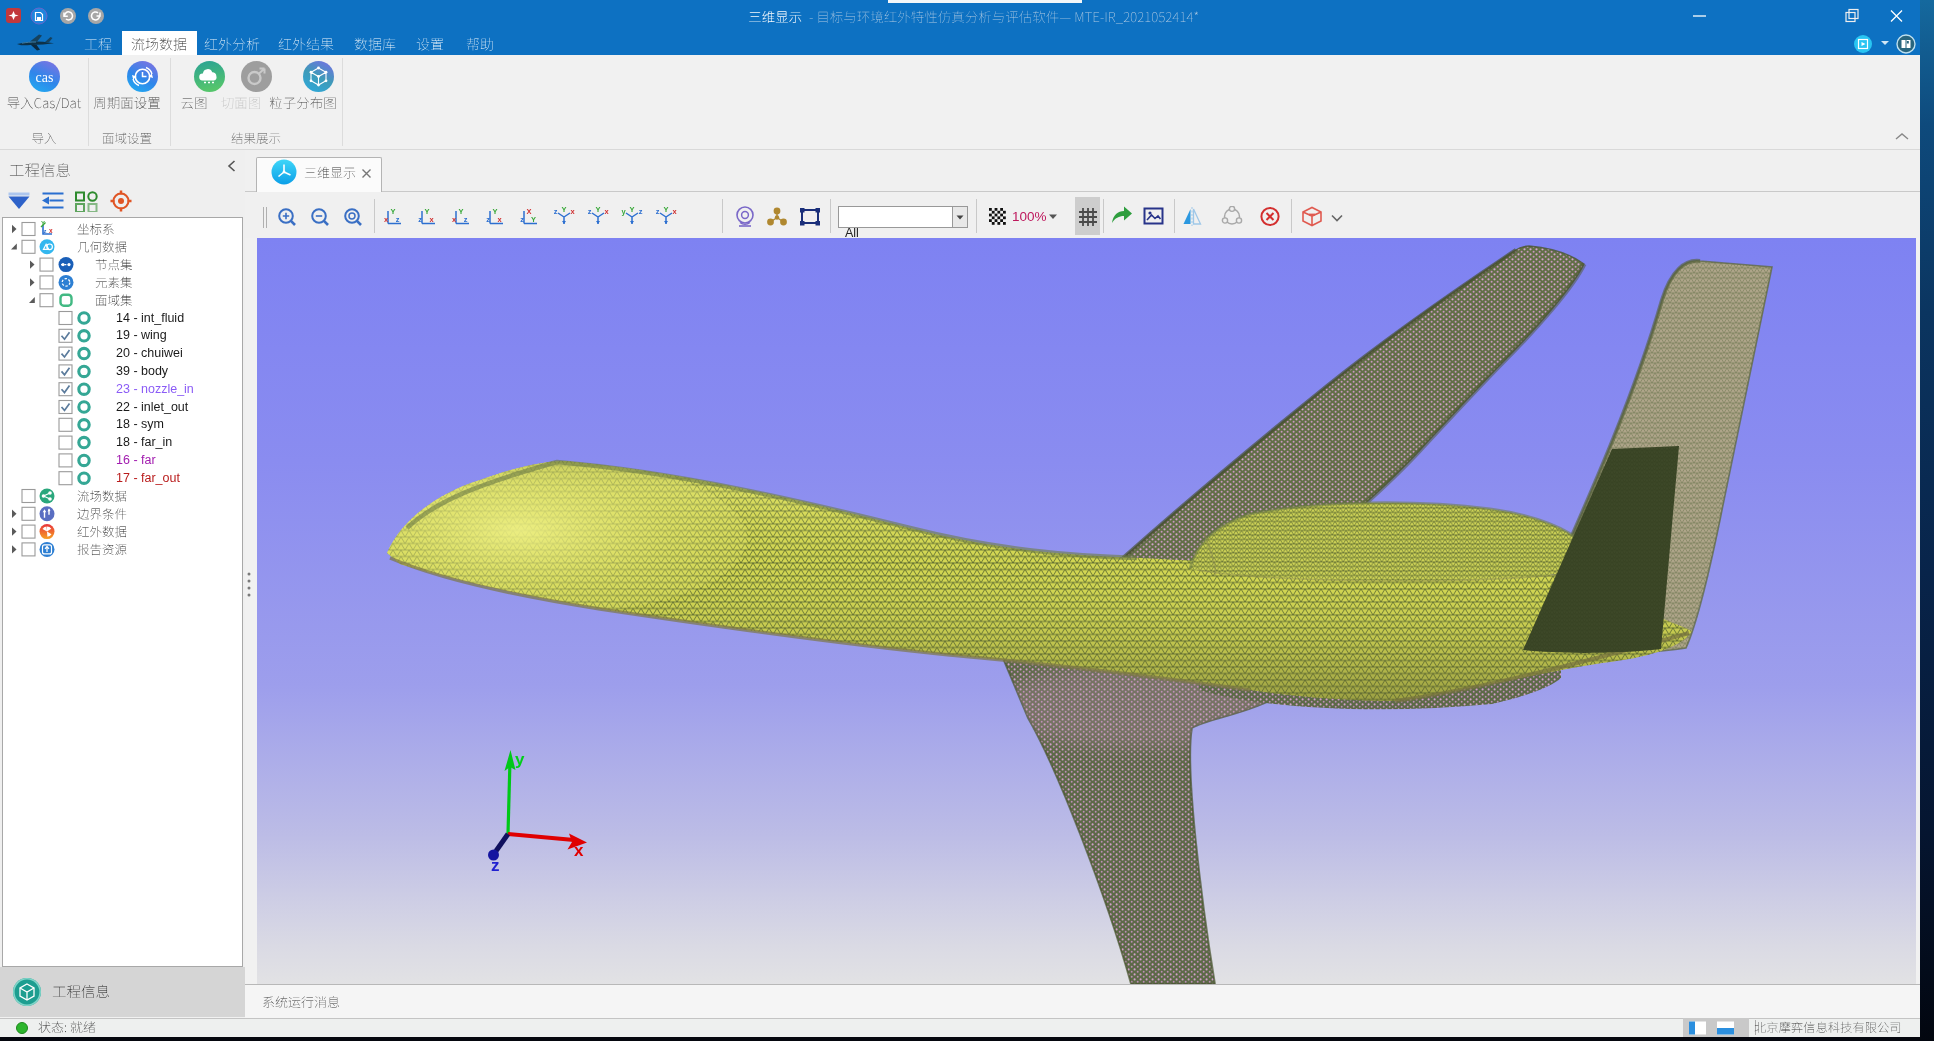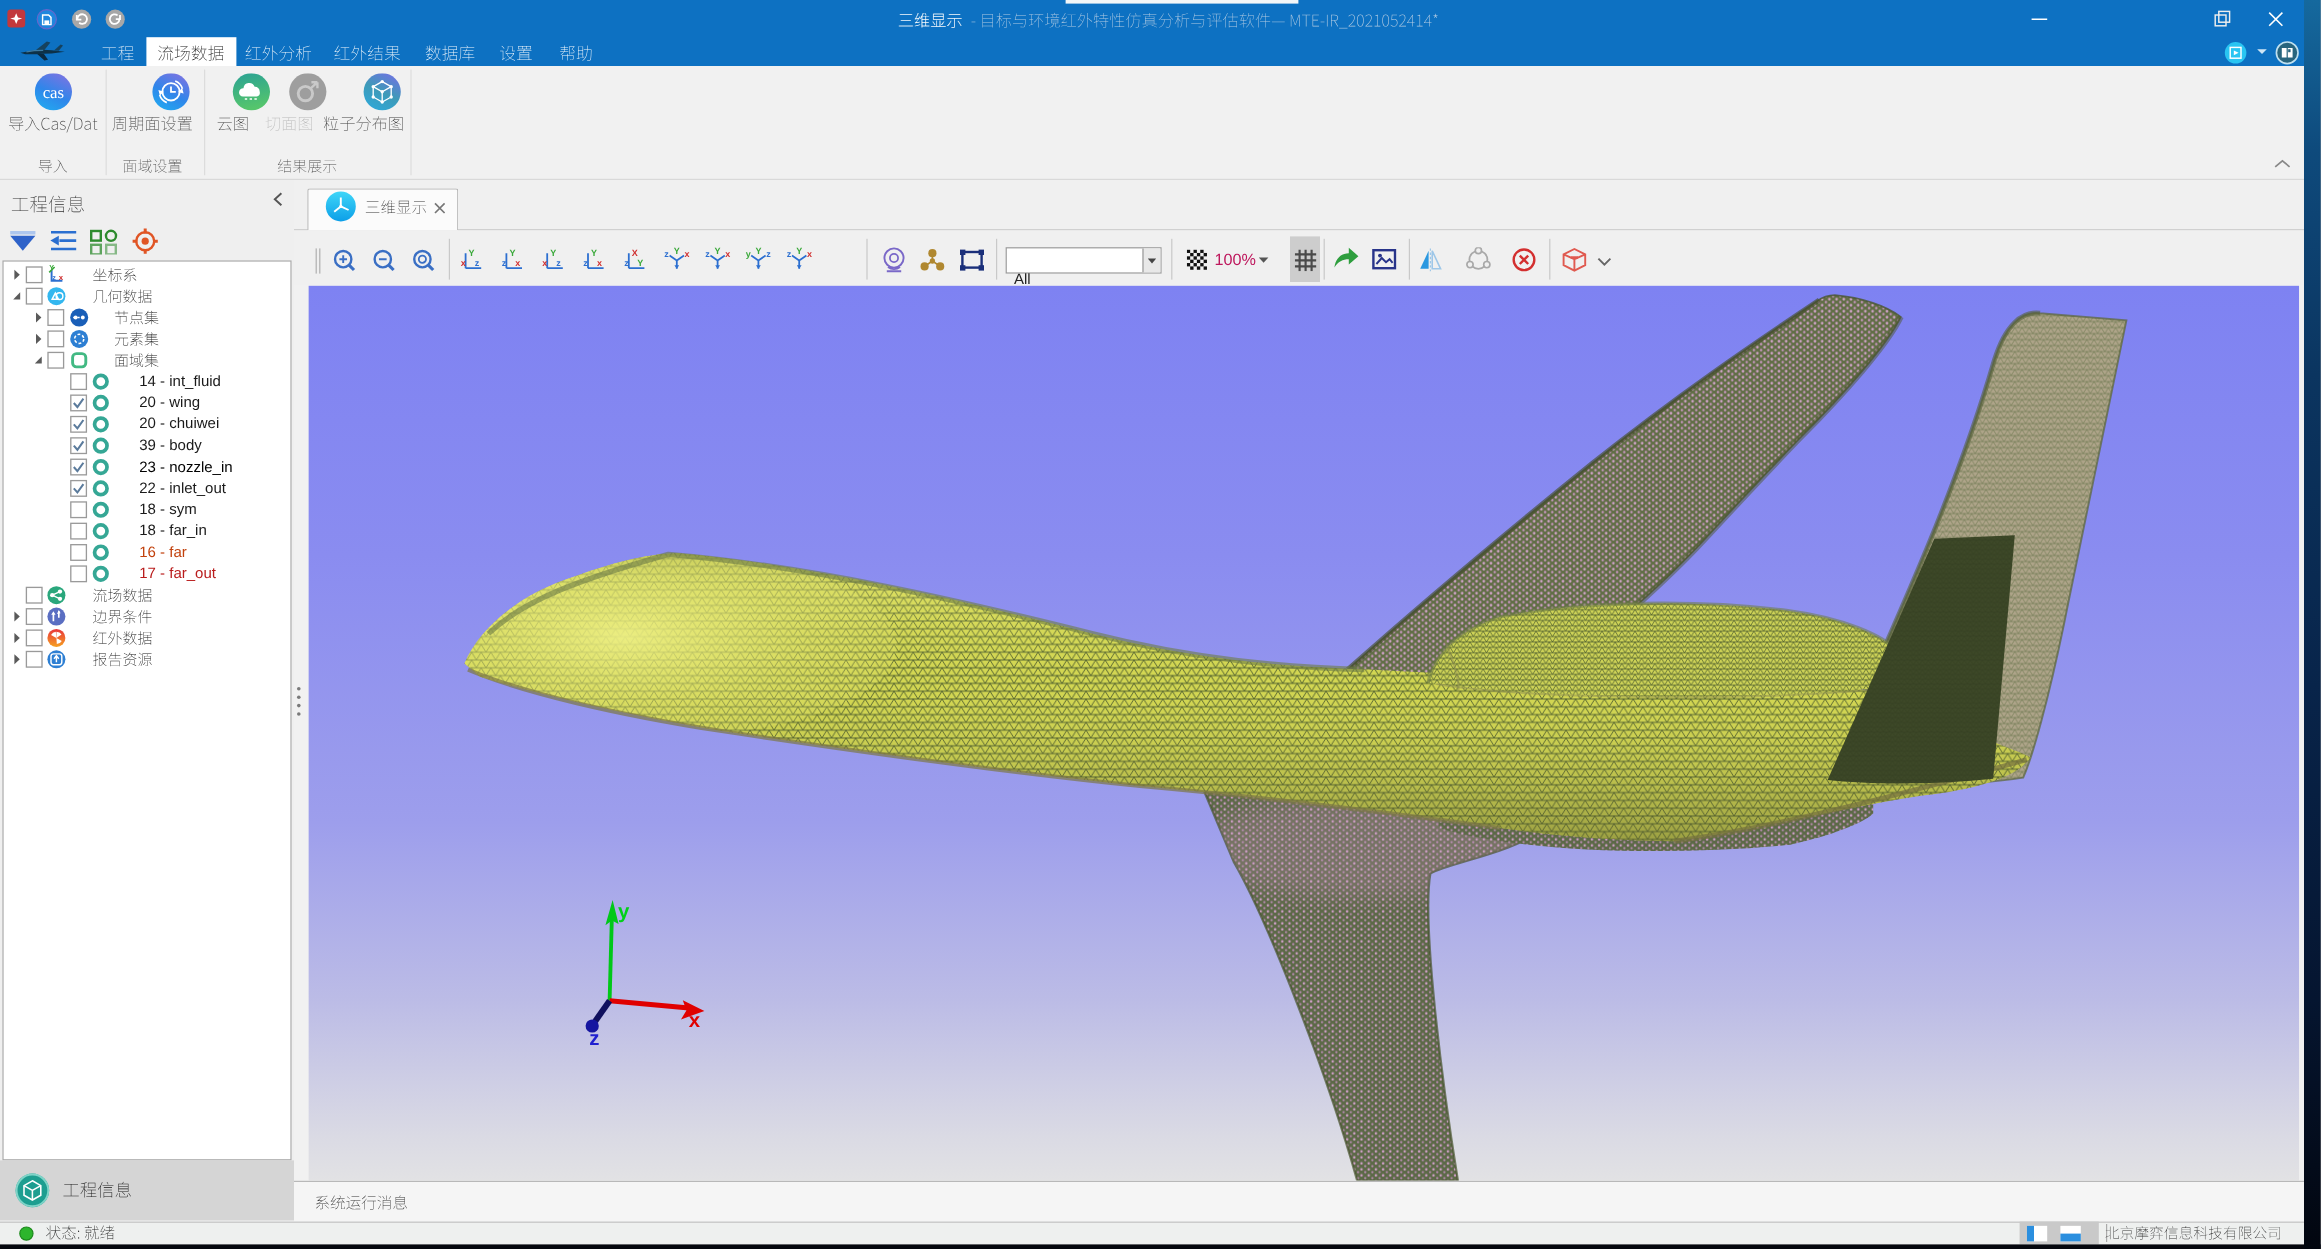--- a/index.html
+++ b/index.html
@@ -209,28 +209,28 @@
 <path d="M45 314.60000000000014 L49.5 312.10000000000014 A5 5 0 0 0 45.5 309.40000000000015 Z" transform="rotate(115 45 314.60000000000014)"></path>
 <path d="M45 314.60000000000014 L49.5 312.10000000000014 A5 5 0 0 0 45.5 309.40000000000015 Z" transform="rotate(-5 45 314.60000000000014)"></path>
       </g>
       <path d="M10 328.2000000000001 L14.5 332.4000000000001 L10 336.6000000000001 Z" fill="#5a5a5a"></path>
       <rect x="20" y="325.9000000000001" width="13" height="13" fill="#fff" stroke="#9a9a9a" stroke-width="1.1"></rect>
       <circle cx="45" cy="332.4000000000001" r="7.5" fill="#2d7fd3"></circle>
 <rect x="40.5" y="327.9000000000001" width="9" height="9" rx="2" fill="none" stroke="#fff" stroke-width="1.2"></rect>
 <path d="M45 334.9000000000001 V329.9000000000001 M43 331.9000000000001 L45 329.4000000000001 L47 331.9000000000001" stroke="#fff" stroke-width="1.2" fill="none"></path>
     </svg>
     <div class="abs" style="left:116px;top:310.50000000000006px;width:120px;height:15px;font-size:12.5px;color:#1a1a1a;line-height:15px">14 - int_fluid</div>
-    <div class="abs" style="left:116px;top:328.30000000000007px;width:120px;height:15px;font-size:12.5px;color:#1a1a1a;line-height:15px">20 - wing</div>
+    <div class="abs" style="left:116px;top:328.30000000000007px;width:120px;height:15px;font-size:12.5px;color:#1a1a1a;line-height:15px">19 - wing</div>
     <div class="abs" style="left:116px;top:346.1000000000001px;width:120px;height:15px;font-size:12.5px;color:#1a1a1a;line-height:15px">20 - chuiwei</div>
     <div class="abs" style="left:116px;top:363.9000000000001px;width:120px;height:15px;font-size:12.5px;color:#1a1a1a;line-height:15px">39 - body</div>
-    <div class="abs" style="left:116px;top:381.7000000000001px;width:120px;height:15px;font-size:12.5px;color:#000000;line-height:15px">23 - nozzle_in</div>
+    <div class="abs" style="left:116px;top:381.7000000000001px;width:120px;height:15px;font-size:12.5px;color:#8b5cf6;line-height:15px">23 - nozzle_in</div>
     <div class="abs" style="left:116px;top:399.5000000000001px;width:120px;height:15px;font-size:12.5px;color:#1a1a1a;line-height:15px">22 - inlet_out</div>
     <div class="abs" style="left:116px;top:417.3000000000001px;width:120px;height:15px;font-size:12.5px;color:#1a1a1a;line-height:15px">18 - sym</div>
     <div class="abs" style="left:116px;top:435.10000000000014px;width:120px;height:15px;font-size:12.5px;color:#1a1a1a;line-height:15px">18 - far_in</div>
-    <div class="abs" style="left:116px;top:452.90000000000015px;width:120px;height:15px;font-size:12.5px;color:#c2410c;line-height:15px">16 - far</div>
+    <div class="abs" style="left:116px;top:452.90000000000015px;width:120px;height:15px;font-size:12.5px;color:#a21caf;line-height:15px">16 - far</div>
     <div class="abs" style="left:116px;top:470.70000000000016px;width:120px;height:15px;font-size:12.5px;color:#b91c1c;line-height:15px">17 - far_out</div>
     <div class="abs" style="left:0;top:967px;width:245px;height:50px;background:#d5d5d5"></div>
     <svg class="abs" style="left:12px;top:977px;" width="30" height="30" viewBox="0 0 30 30">
 <circle cx="15" cy="15" r="14" fill="#1d9e90"></circle>
       <circle cx="15" cy="15" r="13.2" fill="none" stroke="#7fd4c8" stroke-width="1.6"></circle>
 <g fill="none" stroke="#fff" stroke-width="1.3">
 <path d="M15 7 L22 11 V19 L15 23 L8 19 V11 Z"></path>
         <path d="M8 11 L15 15 L22 11 M15 15 V23"></path>
       </g>
 </svg>

